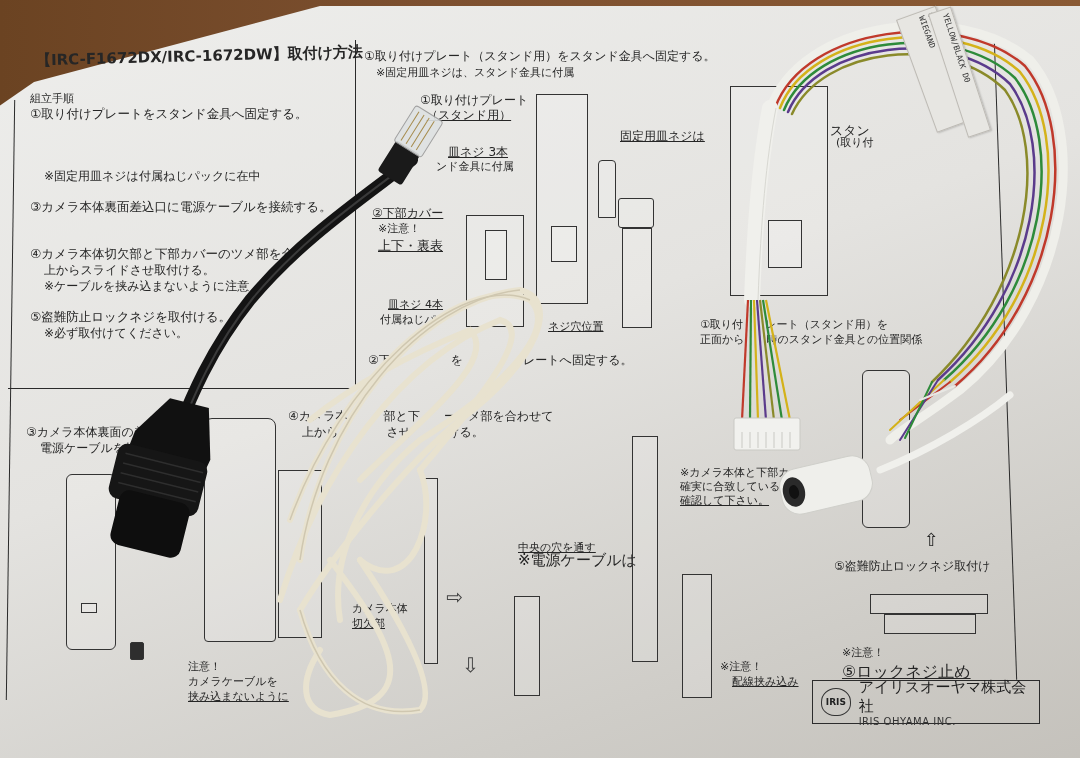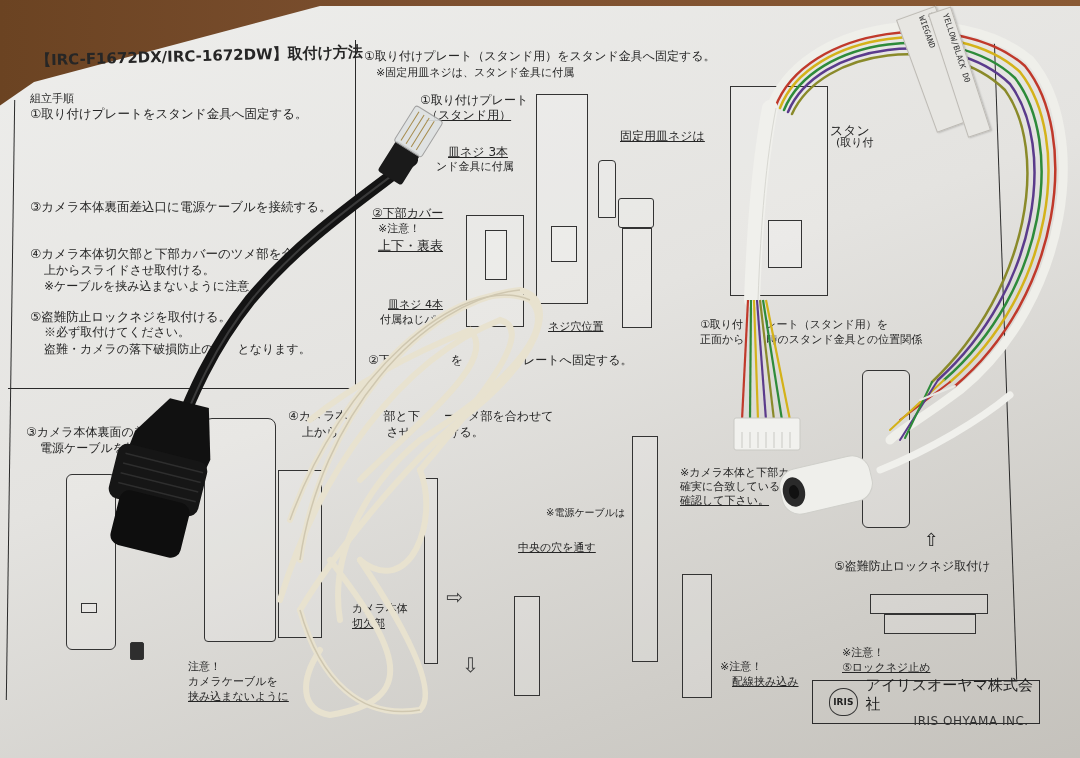--- a/index.html
+++ b/index.html
@@ -35,24 +35,24 @@
     
     svg.layer { position: absolute; left: 0; top: 0; }
 
     
     .logo-box {
       position: absolute; left: 812px; top: 680px; width: 228px; height: 44px;
       border: 1.4px solid #2c2c2c; display: flex; align-items: center; gap: 8px; padding-left: 8px;
     }
     .logo-mark {
       width: 30px; height: 28px; border: 1.5px solid #333; border-radius: 50% 50% 45% 45%;
-      font-size: 9px; font-weight: bold; display: flex; align-items: center; justify-content: center; color: #222; margin-left: 8px;
+      font-size: 9px; font-weight: bold; display: flex; align-items: center; justify-content: center; color: #222;
     }
     .logo-jp { font-size: 15px; color: #1e1e1e; }
-    .logo-en { font-size: 12px; color: #333; letter-spacing: 0.5px; margin-left: 48px; }
+    .logo-en { font-size: 10px; color: #333; letter-spacing: 0.5px; }
 
     
     .tag {
       position: absolute; background: #e7e6e2; border: 1px solid #bdbab4;
       font-family: "DejaVu Sans Mono", monospace; font-size: 8px; color: #333;
       writing-mode: vertical-rl; transform-origin: top left; padding: 4px 2px;
       line-height: 1.2; box-shadow: 1px 1px 2px rgba(0,0,0,0.2);
     }
   </style>
 </head>
@@ -65,30 +65,30 @@
   <div class="frame-line" style="left:10px;top:100px;width:0;height:600px;border-width:0 0 0 1.5px;transform:rotate(0.8deg);"></div>
   <div class="frame-line" style="left:1005px;top:40px;width:0;height:640px;border-width:0 0 0 1.5px;transform:rotate(-2deg);"></div>
   <div class="frame-line" style="left:8px;top:388px;width:345px;height:0;border-width:1.2px 0 0 0;"></div>
   <div class="frame-line" style="left:355px;top:40px;width:0;height:345px;border-width:0 0 0 1.2px;"></div>
 
   <div class="txt title" style="left:36px;top:46px;">【IRC-F1672DX/IRC-1672DW】取付け方法</div>
   <div class="txt" style="left:30px;top:92px;font-size:11px;">組立手順</div>
 
   <div class="txt t-bold" style="left:30px;top:106px;">①取り付けプレートをスタンド金具へ固定する。</div>
 
+  <div class="txt sub" style="left:30px;top:168px;">※固定用皿ネジは付属ねじパックに在中</div>
 
   <div class="txt t-bold" style="left:30px;top:199px;">③カメラ本体裏面差込口に電源ケーブルを接続する。</div>
 
   <div class="txt t-bold" style="left:30px;top:246px;">④カメラ本体切欠部と下部カバーのツメ部を合</div>
   <div class="txt sub" style="left:30px;top:262px;">上からスライドさせ取付ける。</div>
   <div class="txt sub" style="left:30px;top:278px;">※ケーブルを挟み込まないように注意</div>
 
   <div class="txt t-bold" style="left:30px;top:309px;">⑤盗難防止ロックネジを取付ける。</div>
-  <div class="txt sub" style="left:30px;top:325px;font-family:Liberation Mono, monospace;">※必ず取付けてください。</div>
-  <div class="txt sub" style="left:30px;top:341px;">盗難・カメラの落下破損防止の　　となります。</div>
+  <div class="txt sub" style="left:30px;top:325px;">※必ず取付けてください。</div>
 
   <div class="txt" style="left:364px;top:48px;">①取り付けプレート（スタンド用）をスタンド金具へ固定する。</div>
   <div class="txt" style="left:376px;top:66px;font-size:11px;">※固定用皿ネジは、スタンド金具に付属</div>
 
   <div class="txt" style="left:420px;top:92px;">①取り付けプレート</div>
   <div class="txt under" style="left:426px;top:107px;">（スタンド用）</div>
   <div class="txt under" style="left:620px;top:128px;">固定用皿ネジは</div>
   <div class="txt under" style="left:448px;top:144px;">皿ネジ 3本</div>
   <div class="txt" style="left:436px;top:160px;font-size:11px;">ンド金具に付属</div>
 
@@ -123,21 +123,21 @@
     <div class="dia thin" style="left:14px;top:128px;width:16px;height:10px;"></div>
   </div>
   <div class="dia" style="left:130px;top:642px;width:14px;height:18px;border-radius:2px;background:#2e2e2e;"></div>
 
   <div class="txt" style="left:288px;top:408px;">④カメラ本　　　部と下　　ーツメ部を合わせて</div>
   <div class="txt" style="left:302px;top:424px;">上から　　　　させ　　　ける。</div>
   <div class="dia" style="left:204px;top:418px;width:72px;height:224px;border-radius:8px 8px 4px 4px;"></div>
   <div class="dia" style="left:278px;top:470px;width:44px;height:168px;"></div>
   <div class="dia" style="left:424px;top:478px;width:14px;height:186px;"></div>
   <div class="dia" style="left:514px;top:596px;width:26px;height:100px;"></div>
-  <div class="txt" style="left:518px;top:506px;font-size:10px;margin-left:28px;">※電源ケーブルは</div>
+  <div class="txt" style="left:518px;top:550px;font-size:15px;">※電源ケーブルは</div>
   <div class="txt under" style="left:518px;top:541px;font-size:11px;">中央の穴を通す</div>
   <div class="txt" style="left:352px;top:602px;font-size:11px;">カメラ本体</div>
   <div class="txt under" style="left:352px;top:617px;font-size:11px;">切欠部</div>
   <div class="txt" style="left:188px;top:660px;font-size:11px;">注意！</div>
   <div class="txt" style="left:188px;top:675px;font-size:11px;">カメラケーブルを</div>
   <div class="txt under" style="left:188px;top:690px;font-size:11px;">挟み込まないように</div>
 
   <div class="dia" style="left:632px;top:436px;width:26px;height:226px;"></div>
   <div class="dia" style="left:682px;top:574px;width:30px;height:124px;"></div>
   <div class="txt" style="left:680px;top:466px;font-size:11px;">※カメラ本体と下部カバ</div>
@@ -145,21 +145,21 @@
   <div class="txt under" style="left:680px;top:494px;font-size:11px;">確認して下さい。</div>
   <div class="txt" style="left:720px;top:660px;font-size:11px;">※注意！</div>
   <div class="txt under" style="left:732px;top:675px;font-size:11px;">配線挟み込み</div>
 
   <div class="dia" style="left:862px;top:370px;width:48px;height:158px;border-radius:6px;"></div>
   <div class="txt" style="left:924px;top:528px;font-size:18px;">⇧</div>
   <div class="txt" style="left:834px;top:558px;">⑤盗難防止ロックネジ取付け</div>
   <div class="dia" style="left:870px;top:594px;width:118px;height:20px;"></div>
   <div class="dia thin" style="left:884px;top:614px;width:92px;height:20px;"></div>
   <div class="txt" style="left:842px;top:646px;font-size:11px;">※注意！</div>
-  <div class="txt under" style="left:842px;top:661px;font-size:11px;">⑤ロックネジ止め</div>
+  <div class="txt under" style="left:842px;top:661px;font-size:16px;">⑤ロックネジ止め</div>
 
   <div class="logo-box">
     <div class="logo-mark">IRIS</div>
     <div>
       <div class="logo-jp">アイリスオーヤマ株式会社</div>
       <div class="logo-en">IRIS OHYAMA INC.</div>
     </div>
   </div>
 
   <div class="txt" style="left:446px;top:584px;font-size:20px;color:#444;">⇨</div>

